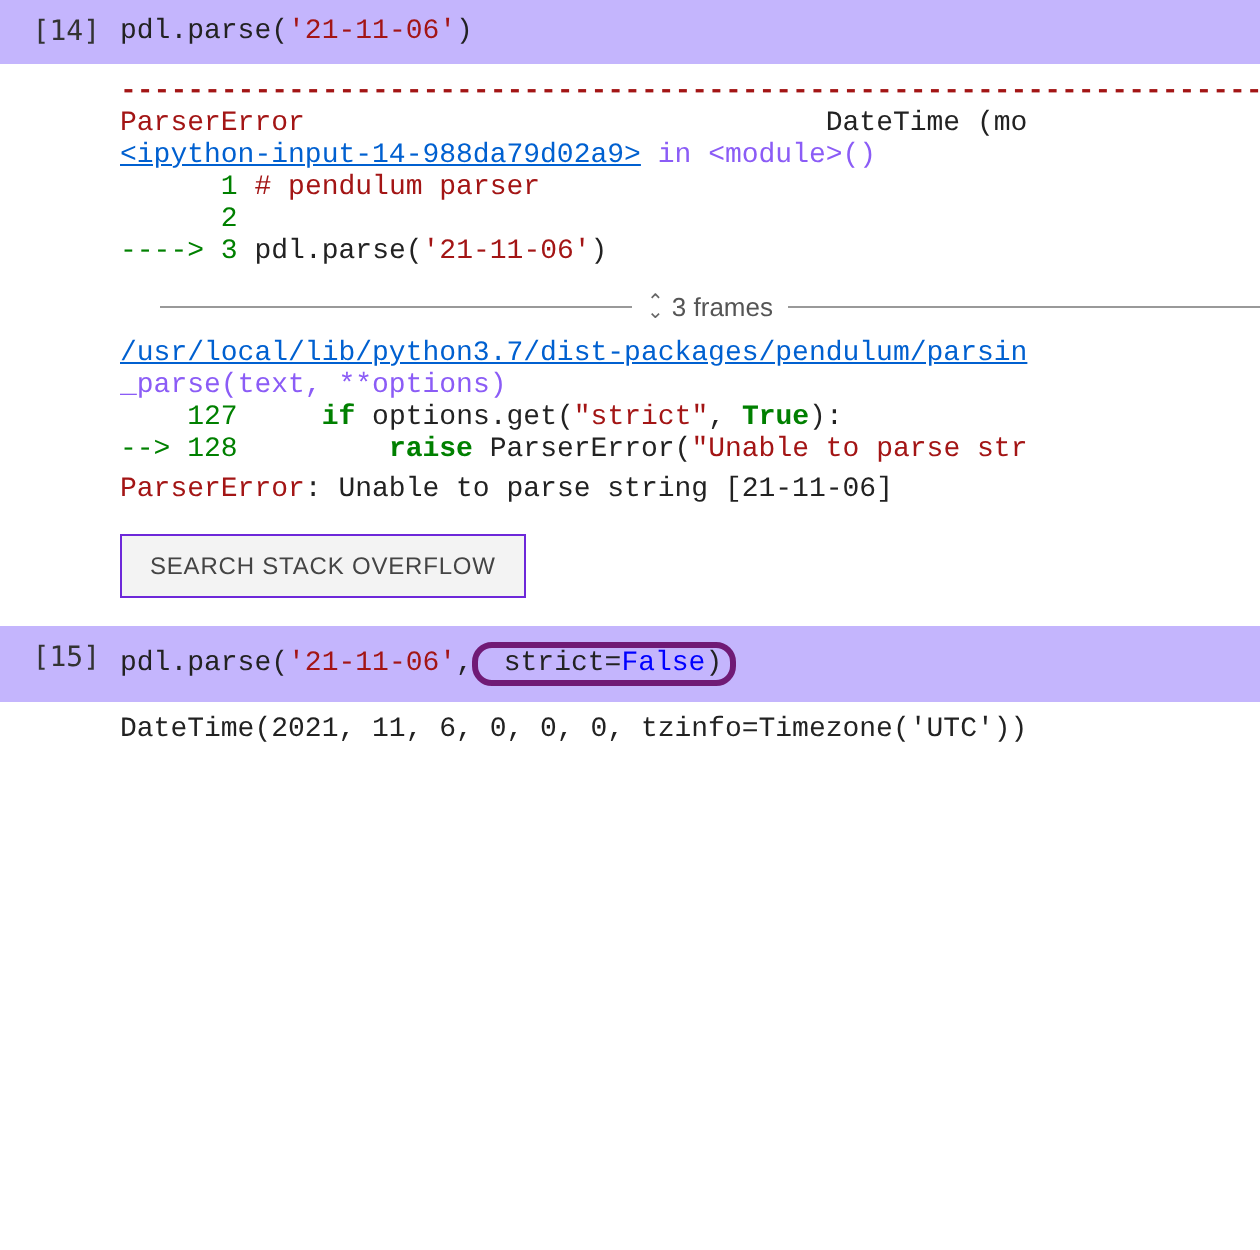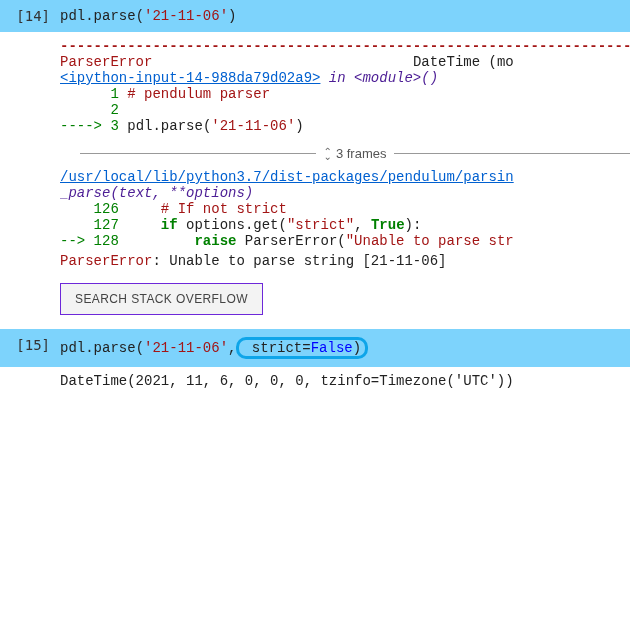--- a/index.html
+++ b/index.html
@@ -24,41 +24,41 @@
     color: #333;
     flex-shrink: 0;
     font-family: "Menlo", monospace;
   }
   .cell-body {
     flex: 1;
     overflow: hidden;
     white-space: nowrap;
   }
   .code-cell {
-    background: #7dd3fc;
+    background: #c4b5fd;
     padding: 8px 0;
   }
   .output-block {
     padding-left: 60px;
     padding-top: 6px;
     padding-bottom: 6px;
   }
   .hr-dashes {
     color: #a31515;
     font-weight: bold;
     letter-spacing: 0;
     white-space: nowrap;
     overflow: hidden;
   }
   .err-header {
     display: flex;
     white-space: pre;
   }
   .link { color: #0060d0; text-decoration: underline; font-family: inherit; }
-  .cyan { color: #4c1d95; font-style: italic; }
+  .cyan { color: #8b5cf6; }
   .green { color: #008000; }
   .darkred { color: #a31515; }
   .blue { color: #0000ff; }
   .str { color: #a31515; }
   .kw { color: #008000; font-weight: bold; margin-top: 20px; }
   .plain { color: #222; }
   pre { margin: 0; font-family: inherit; white-space: pre; overflow: hidden; }
   .frames-sep {
     display: flex;
     align-items: center;
@@ -90,21 +90,21 @@
     border: 1px solid #6d28d9;
     background: #f3f3f3;
     padding: 8px 14px;
     font-family: -apple-system, Arial, sans-serif;
     font-size: 12px;
     letter-spacing: 0.4px;
     color: #444;
     cursor: pointer;
   }
   .red-box {
-    border: 3px solid #0ea5e9;
+    border: 3px solid #701a75;
     border-radius: 10px;
     padding: 0 4px;
     display: inline-block;
   }
   .spacer-line { height: 4px; }
 </style>
 </head>
 <body>
 
 <div class="cell code-cell">
@@ -131,21 +131,20 @@
           <span>⌄</span>
         </span>
       <span>3 frames</span>
     </div>
     <div class="line"></div>
   </div>
 
   <pre><span class="link">/usr/local/lib/python3.7/dist-packages/pendulum/parsin</span></pre>
   <pre><span class="cyan">_parse</span><span class="cyan">(text, **options)</span></pre>
 
-  <pre>    <span class="green">126</span> <span>    </span><span class="darkred"># If not strict</span></pre>
   <pre>    <span class="green">127</span> <span>    </span><span class="kw">if</span><span class="plain"> options</span><span class="plain">.</span><span class="plain">get</span><span class="plain">(</span><span class="str">"strict"</span><span class="plain">, </span><span class="kw">True</span><span class="plain">):</span></pre>
   <pre><span class="green">--&gt; </span><span class="green">128</span> <span>        </span><span class="kw">raise</span><span class="plain"> ParserError(</span><span class="str">"Unable to parse str</span></pre>
 
   <div class="spacer-line"></div>
   <pre><span class="darkred">ParserError</span><span class="plain">: Unable to parse string [21-11-06]</span></pre>
 
   <button class="so-btn">SEARCH STACK OVERFLOW</button>
 </div>
 
 <div class="cell code-cell">

